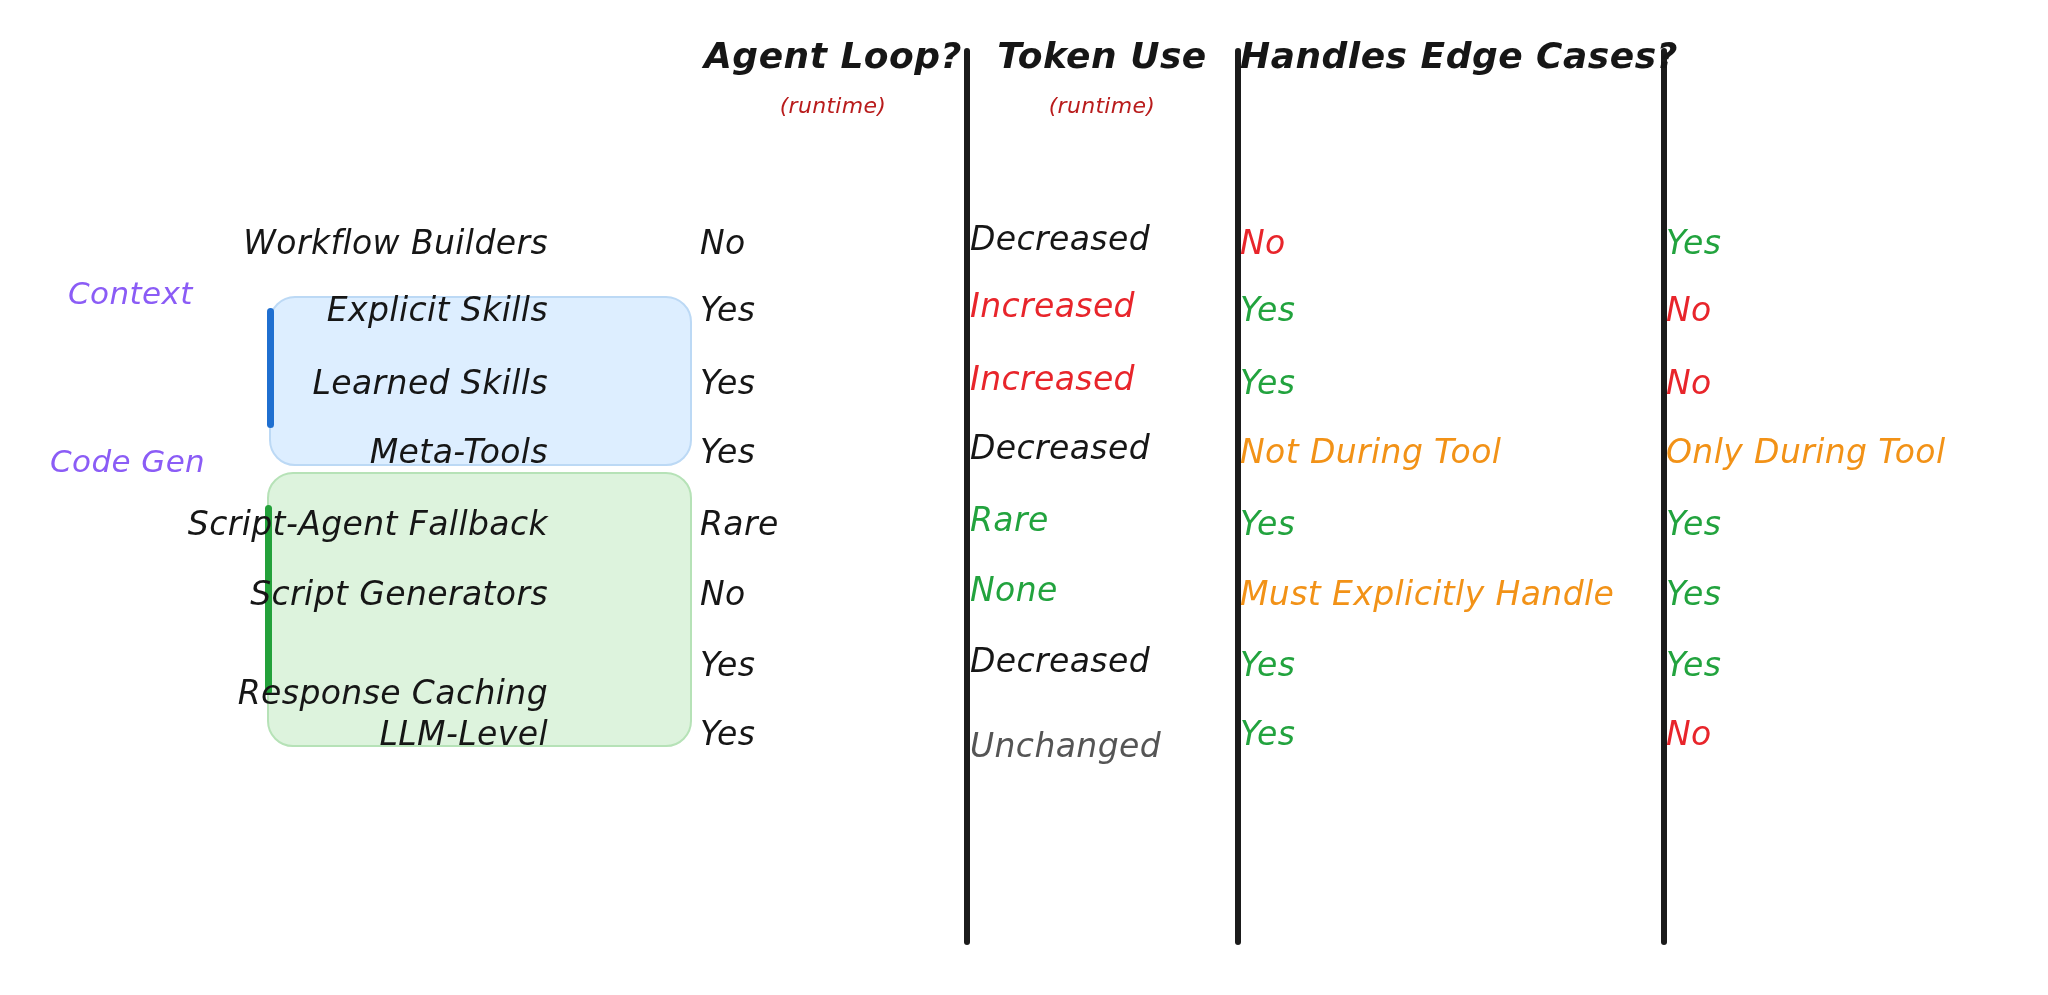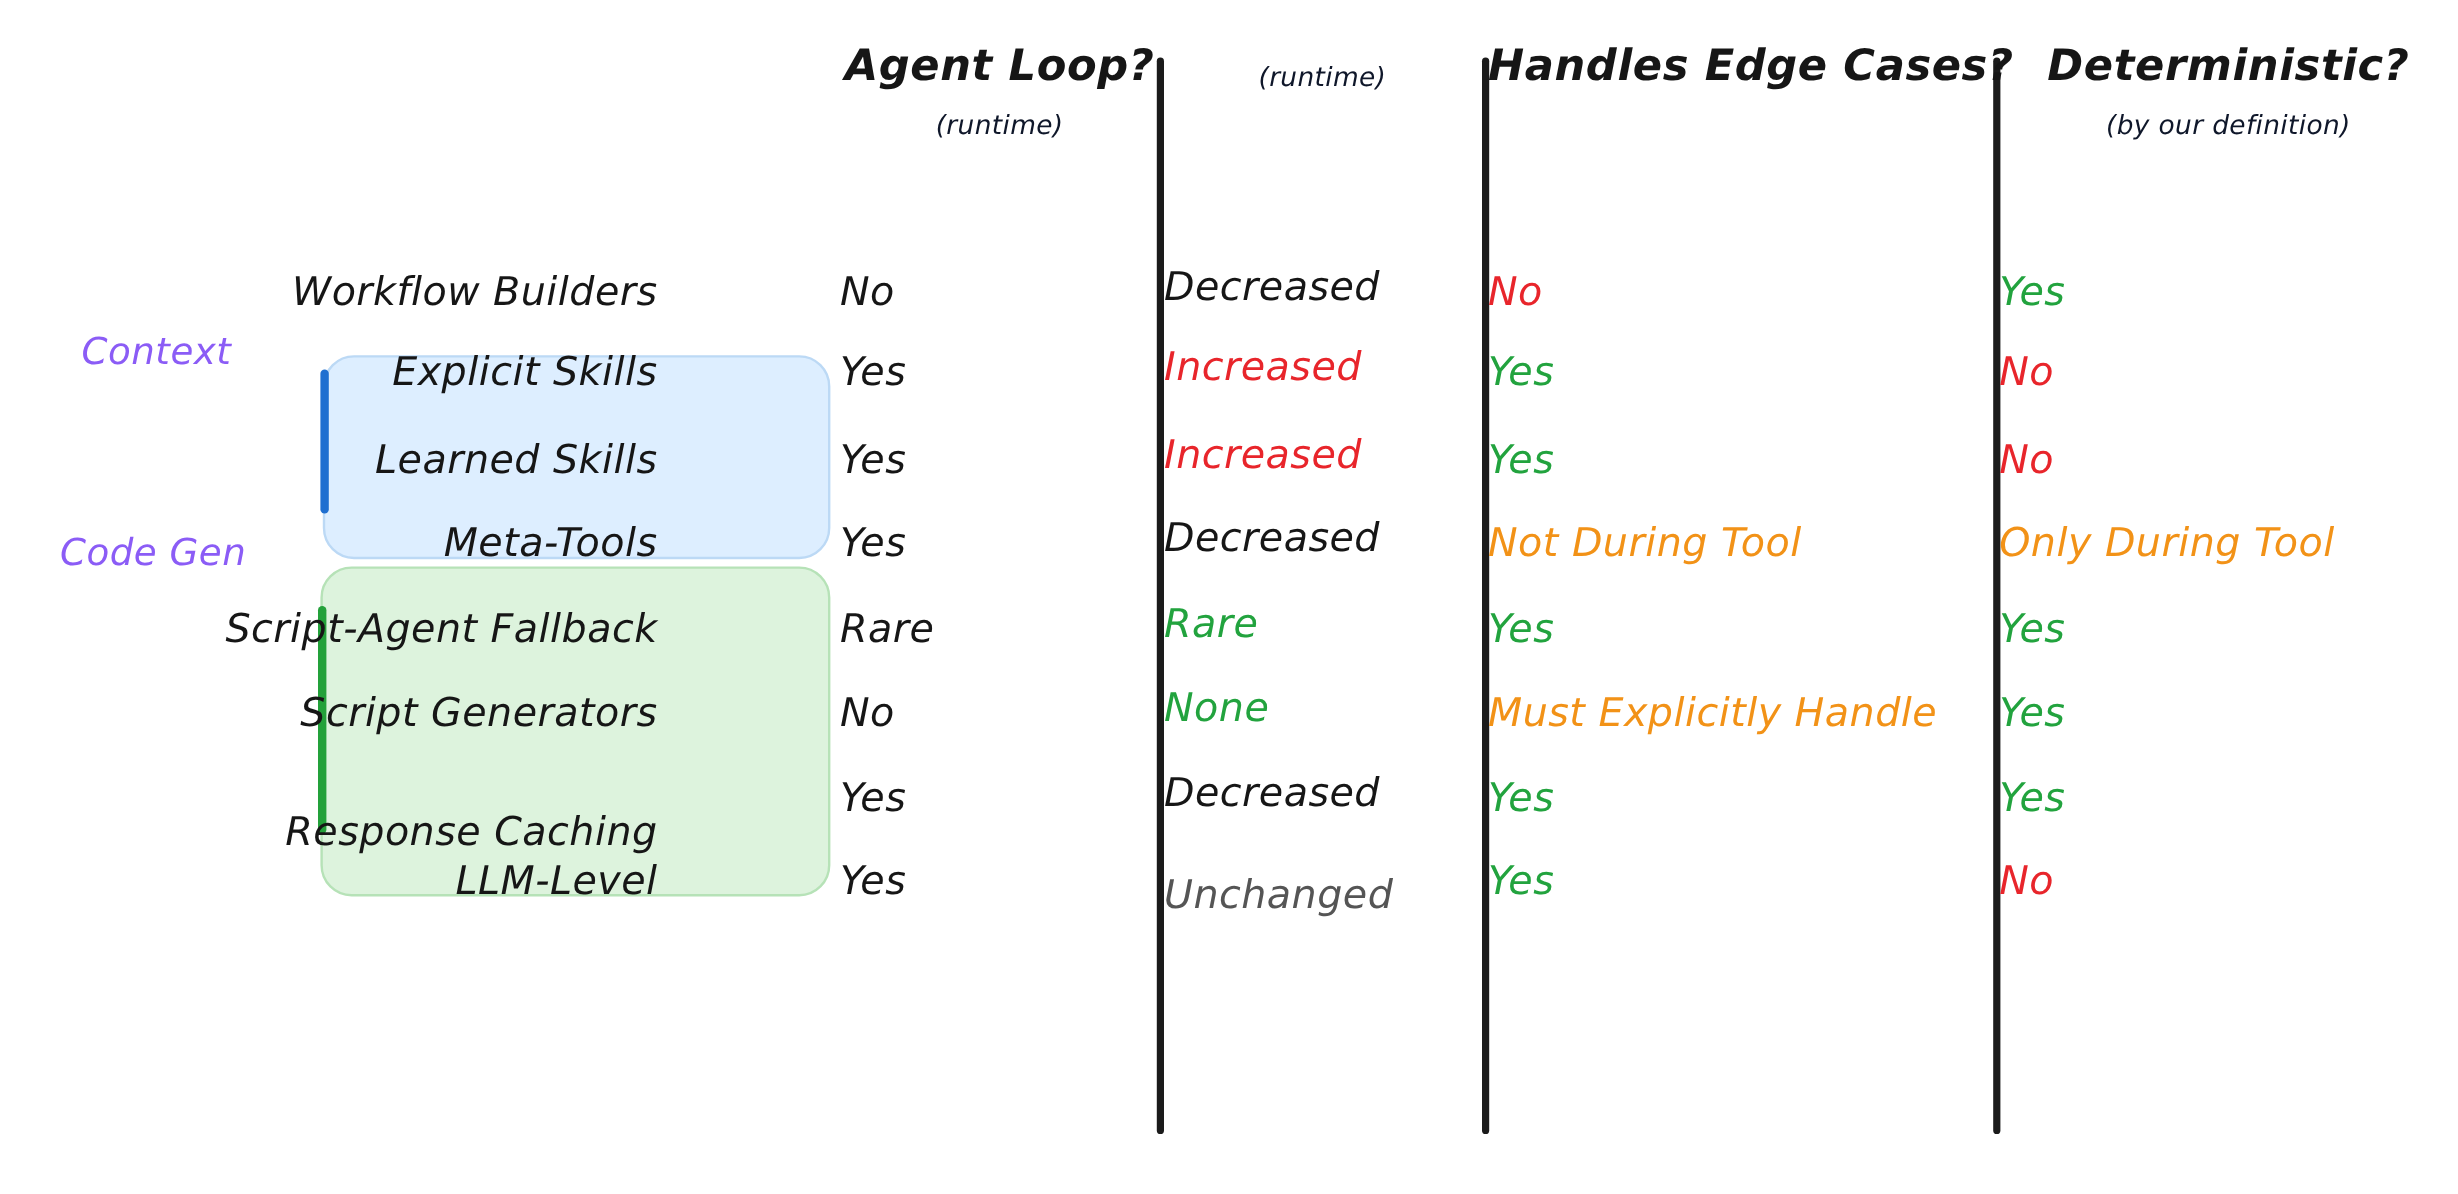--- a/index.html
+++ b/index.html
@@ -53,21 +53,21 @@
     font-style: italic;
     color: #161616;
     white-space: nowrap;
     line-height: 1.1;
     letter-spacing: 0.5px;
   }
   .col-head .sub {
     margin-top: 17px;
     font-size: 22px;
     font-style: italic;
-    color: #0f172a;
+    color: #b91c1c;
     white-space: nowrap;
     letter-spacing: 0.3px;
   }
 
   #head-agent       { left: 700px;  top: 36px;  width: 266px; }
   #head-token       { left: 970px;  top: 36px;  width: 264px; }
   #head-edge        { left: 1240px; top: 36px;  width: 420px; }
   #head-determ      { left: 1666px; top: 36px;  width: 382px; }
 
   
@@ -159,28 +159,25 @@
 
   <div class="divider d1"></div>
   <div class="divider d2"></div>
   <div class="divider d3"></div>
 
   <div class="col-head" id="head-agent">
     <div class="title hand">Agent Loop?</div>
     <div class="sub hand">(runtime)</div>
   </div>
   <div class="col-head" id="head-token">
+    <div class="title hand">Token Use</div>
     <div class="sub hand">(runtime)</div>
   </div>
   <div class="col-head" id="head-edge">
     <div class="title hand">Handles Edge Cases?</div>
-  </div>
-  <div class="col-head" id="head-determ">
-    <div class="title hand">Deterministic?</div>
-    <div class="sub hand">(by our definition)</div>
   </div>
 
   <div class="group-box" id="box-context"></div>
   <div class="group-accent" id="accent-context"></div>
   <div class="group-label hand" id="label-context">Context</div>
 
   <div class="group-box" id="box-codegen"></div>
   <div class="group-accent" id="accent-codegen"></div>
   <div class="group-label hand" id="label-codegen">Code Gen</div>
 

